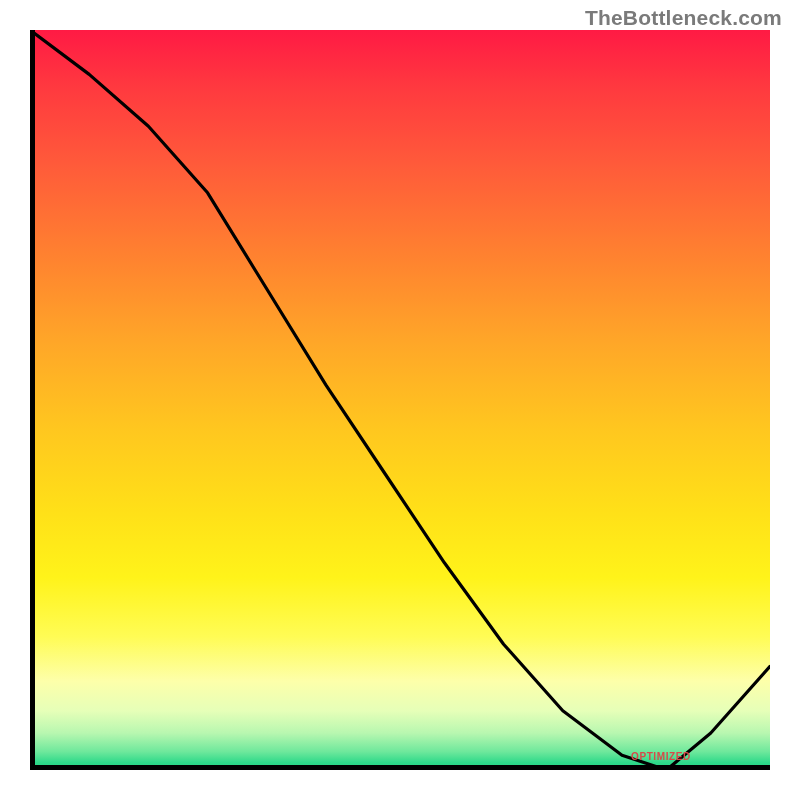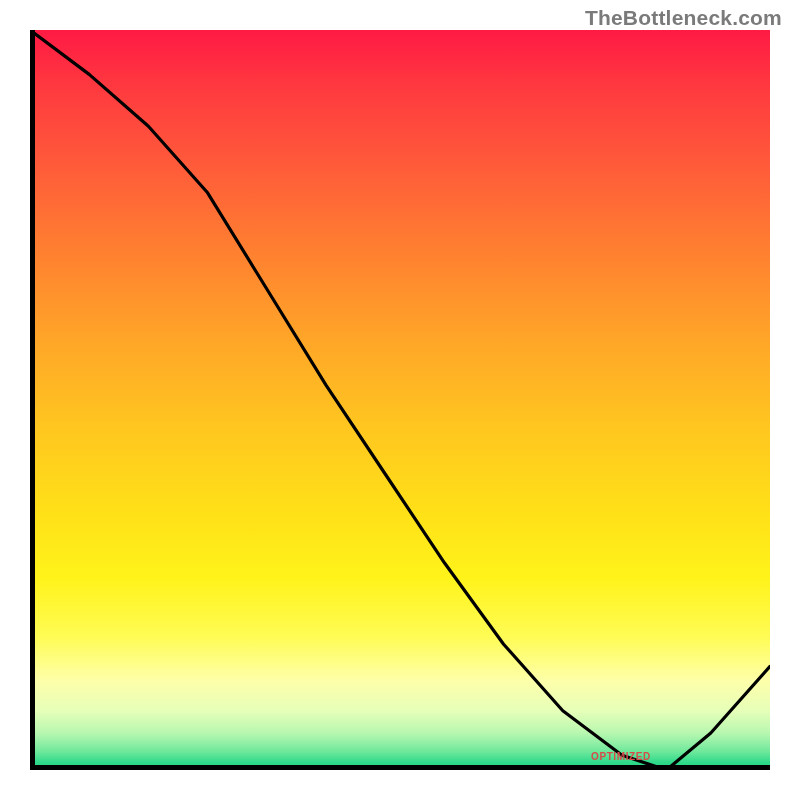--- a/index.html
+++ b/index.html
@@ -84,14 +84,14 @@
   <div class="watermark">TheBottleneck.com</div>
 
   <div class="plot-area"></div>
 
   <svg class="curve-svg" viewBox="0 0 740 740" preserveAspectRatio="none">
     <path id="curve-path" fill="none" stroke="#000" stroke-width="3.2" stroke-linejoin="round" stroke-linecap="round" d="M 0.0 0.0 L 59.2 44.4 L 118.4 96.2 L 177.6 162.8 L 236.8 259.0 L 296.0 355.2 L 355.2 444.0 L 414.4 532.8 L 473.6 614.2 L 532.8 680.8 L 592.0 725.2 L 636.4 740.0 L 680.8 703.0 L 740.0 636.4"></path>
   </svg>
 
   <div class="axis-frame"></div>
 
-  <div id="anno" class="anno-label" style="left: 591px; top: 750.6px; text-align: right;">OPTIMIZED</div>
+  <div id="anno" class="anno-label" style="left: 631px; top: 750.6px; text-align: right;">OPTIMIZED</div>
 </div>
 
 </body></html>

